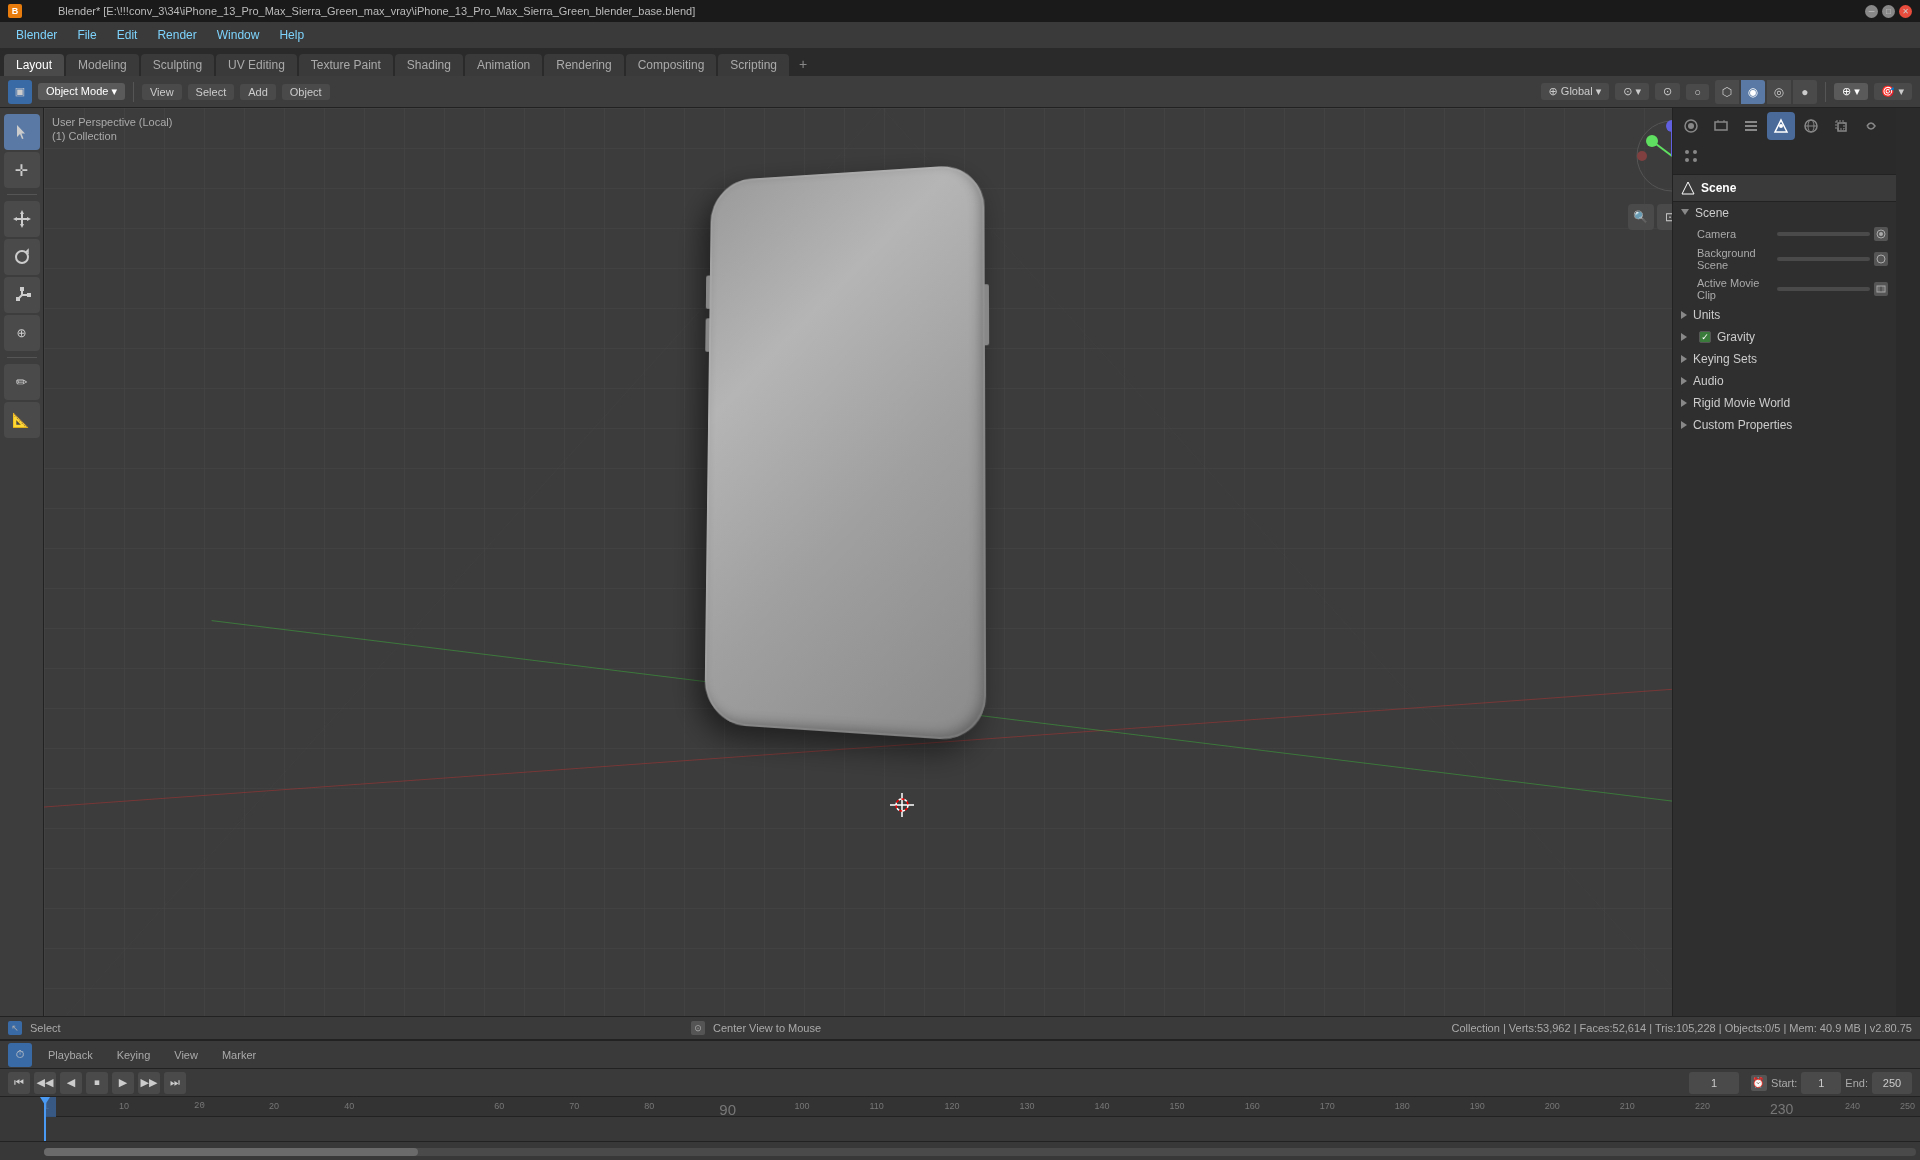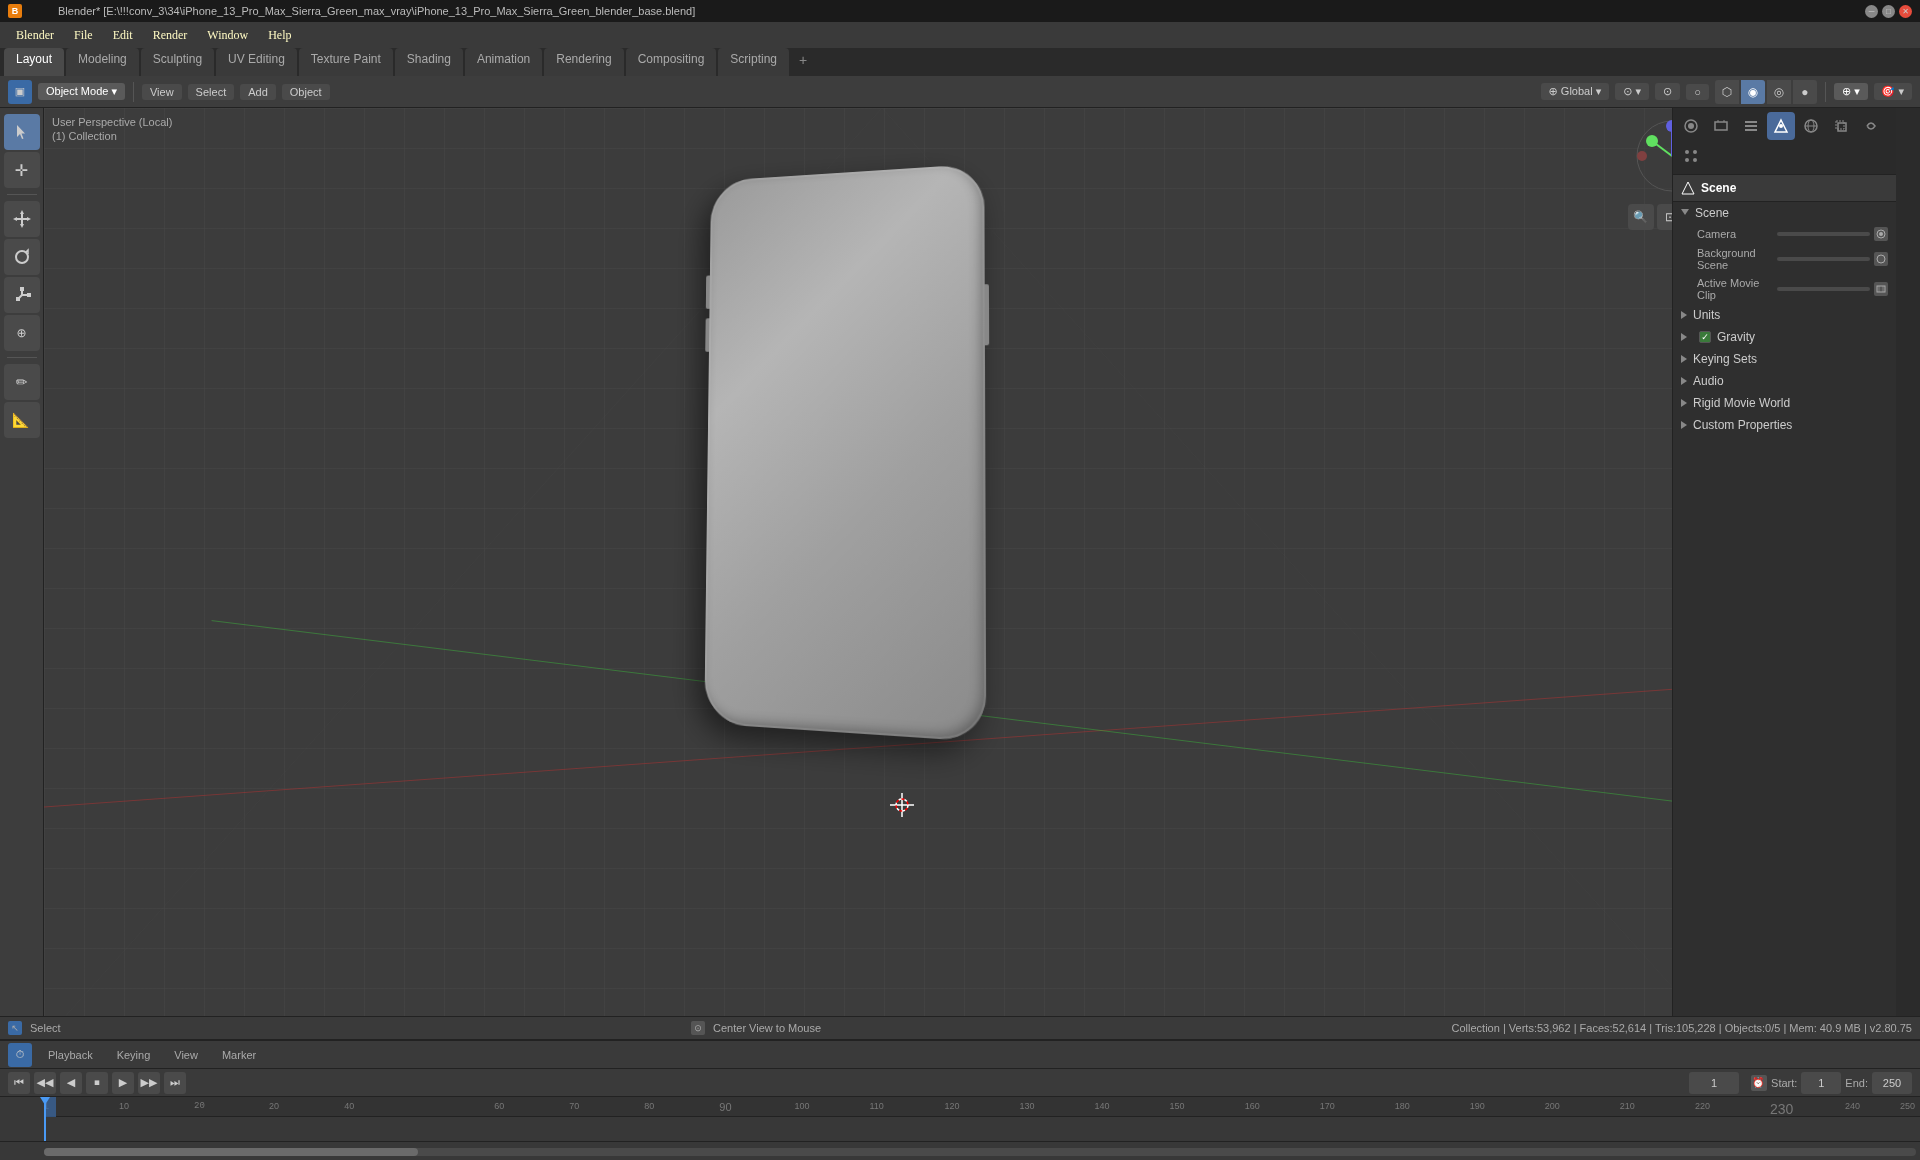--- a/index.html
+++ b/index.html
@@ -78,32 +78,32 @@
       padding: 0 8px;
       position: absolute;
       top: 22px;
       left: 0;
       z-index: 99;
       gap: 4px;
     }
     .menu-item {
       padding: 2px 8px;
       font-size: 12px;
-      color: #fef9c3;
+      color: #7dd3fc;
       cursor: pointer;
       border-radius: 3px;
-      font-family: Liberation Serif, serif;
     }
 
     
     #workspace-tabs {
       width: 100%;
       height: 28px;
       background: #2a2a2a;
       display: flex;
+      align-items: flex-end;
       position: absolute;
       top: 48px;
       left: 0;
       z-index: 99;
       padding-left: 4px;
     }
     .workspace-tab {
       padding: 4px 12px;
       font-size: 12px;
       color: #aaaaaa;
@@ -950,21 +950,21 @@
     <div style="position:absolute;top:0;left:44px;right:0;height:20px;background:#333;border-bottom:1px solid #222;">
       <span style="position:absolute;left:0px;font-size:9px;color:#777;top:4px;">1</span>
       <span style="position:absolute;left:calc(10/250*100%);font-size:9px;color:#777;top:4px;">10</span>
       <span style="position:absolute;left:calc(20/250*100%);font-size:9px;color:#777;top:4px;font-family:Liberation Mono, monospace;">20</span>
       <span style="position:absolute;left:calc(30/250*100%);font-size:9px;color:#777;top:4px;">20</span>
       <span style="position:absolute;left:calc(40/250*100%);font-size:9px;color:#777;top:4px;">40</span>
       <span style="position:absolute;left:calc(50/250*100%);font-size:13px;color:#777;top:4px;margin-top:44px;">50</span>
       <span style="position:absolute;left:calc(60/250*100%);font-size:9px;color:#777;top:4px;">60</span>
       <span style="position:absolute;left:calc(70/250*100%);font-size:9px;color:#777;top:4px;">70</span>
       <span style="position:absolute;left:calc(80/250*100%);font-size:9px;color:#777;top:4px;">80</span>
-      <span style="position:absolute;left:calc(90/250*100%);font-size:11px;color:#777;top:4px;">90</span>
+      <span style="position:absolute;left:calc(90/250*100%);font-size:15px;color:#777;top:4px;">90</span>
       <span style="position:absolute;left:calc(100/250*100%);font-size:9px;color:#777;top:4px;">100</span>
       <span style="position:absolute;left:calc(110/250*100%);font-size:9px;color:#777;top:4px;text-align:right;">110</span>
       <span style="position:absolute;left:calc(120/250*100%);font-size:9px;color:#777;top:4px;">120</span>
       <span style="position:absolute;left:calc(130/250*100%);font-size:9px;color:#777;top:4px;">130</span>
       <span style="position:absolute;left:calc(140/250*100%);font-size:9px;color:#777;top:4px;">140</span>
       <span style="position:absolute;left:calc(150/250*100%);font-size:9px;color:#777;top:4px;">150</span>
       <span style="position:absolute;left:calc(160/250*100%);font-size:9px;color:#777;top:4px;">160</span>
       <span style="position:absolute;left:calc(170/250*100%);font-size:9px;color:#777;top:4px;">170</span>
       <span style="position:absolute;left:calc(180/250*100%);font-size:9px;color:#777;top:4px;">180</span>
       <span style="position:absolute;left:calc(190/250*100%);font-size:9px;color:#777;top:4px;">190</span>

